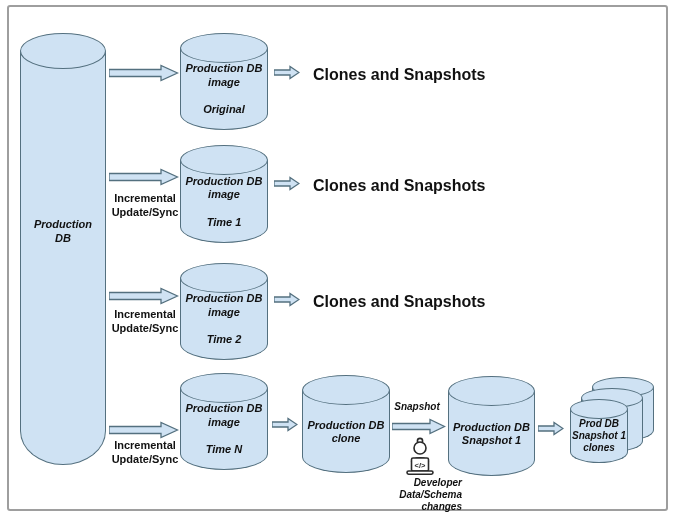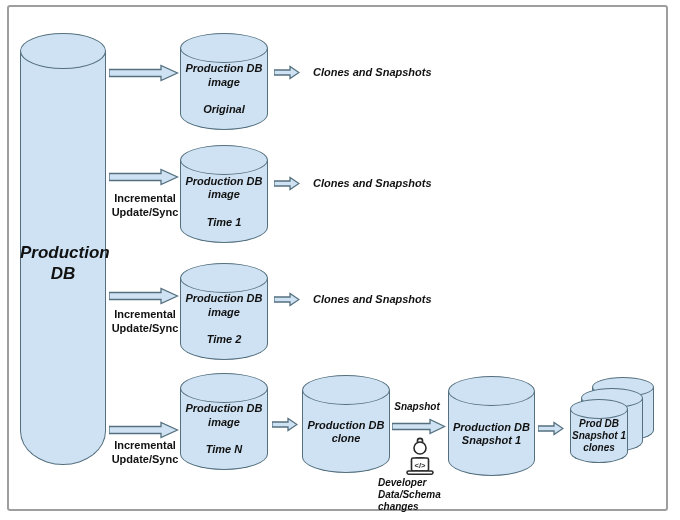--- a/index.html
+++ b/index.html
@@ -31,36 +31,36 @@
   .cyl-label {
     position:absolute; left:2px; right:2px; top:28px; bottom:12px; z-index:3;
     display:flex; flex-direction:column; align-items:center; justify-content:center;
     text-align:center; font-weight:bold; font-size:11px; line-height:1.22;
     white-space:pre-line;
   }
   .cyl-sm .cyl-label { top:18px; bottom:8px; font-size:10px; line-height:1.2; }
   .cyl-sub { margin-top:14px; }
   .big-label {
     position:absolute; left:0; right:0; top:185px; z-index:3; text-align:center;
-    font-weight:bold; font-size:17px; line-height:1.25; white-space:pre-line;margin-top:24px;
+    font-weight:bold; font-size:11px; line-height:1.25; white-space:pre-line;
   }
   
   .arrow { position:absolute; }
   .arrow polygon { fill:var(--arr-fill); stroke:var(--arr-stroke); stroke-width:1.3; }
   .arrow-label {
     position:absolute; text-align:center; font-weight:bold; font-size:11px;
     line-height:1.25; white-space:pre-line;
   }
-  .out-label { position:absolute; font-weight:bold; font-size:11px; white-space:nowrap;font-style:italic; }
+  .out-label { position:absolute; font-weight:bold; font-size:16px; white-space:nowrap; }
   .italic-label {
     position:absolute; text-align:center; font-weight:bold; font-style:italic;
     font-size:10px; white-space:pre-line;
   }
   .dev-caption {
-    position:absolute; text-align:left; font-weight:bold; font-style:italic;
+    position:absolute; text-align:right; font-weight:bold; font-style:italic;
     font-size:10px; line-height:1.18; white-space:pre-line;
   }
   .dev-icon { position:absolute; }
   .dev-icon * { stroke:#2a2a2a; fill:none; stroke-width:1.6; }
   .dev-icon .filled { fill:#ffffff; }
   .dev-icon text { stroke:none; fill:#2a2a2a; font-weight:bold; font-family:"Liberation Sans",sans-serif; }
 </style>
 </head>
 <body>
 

